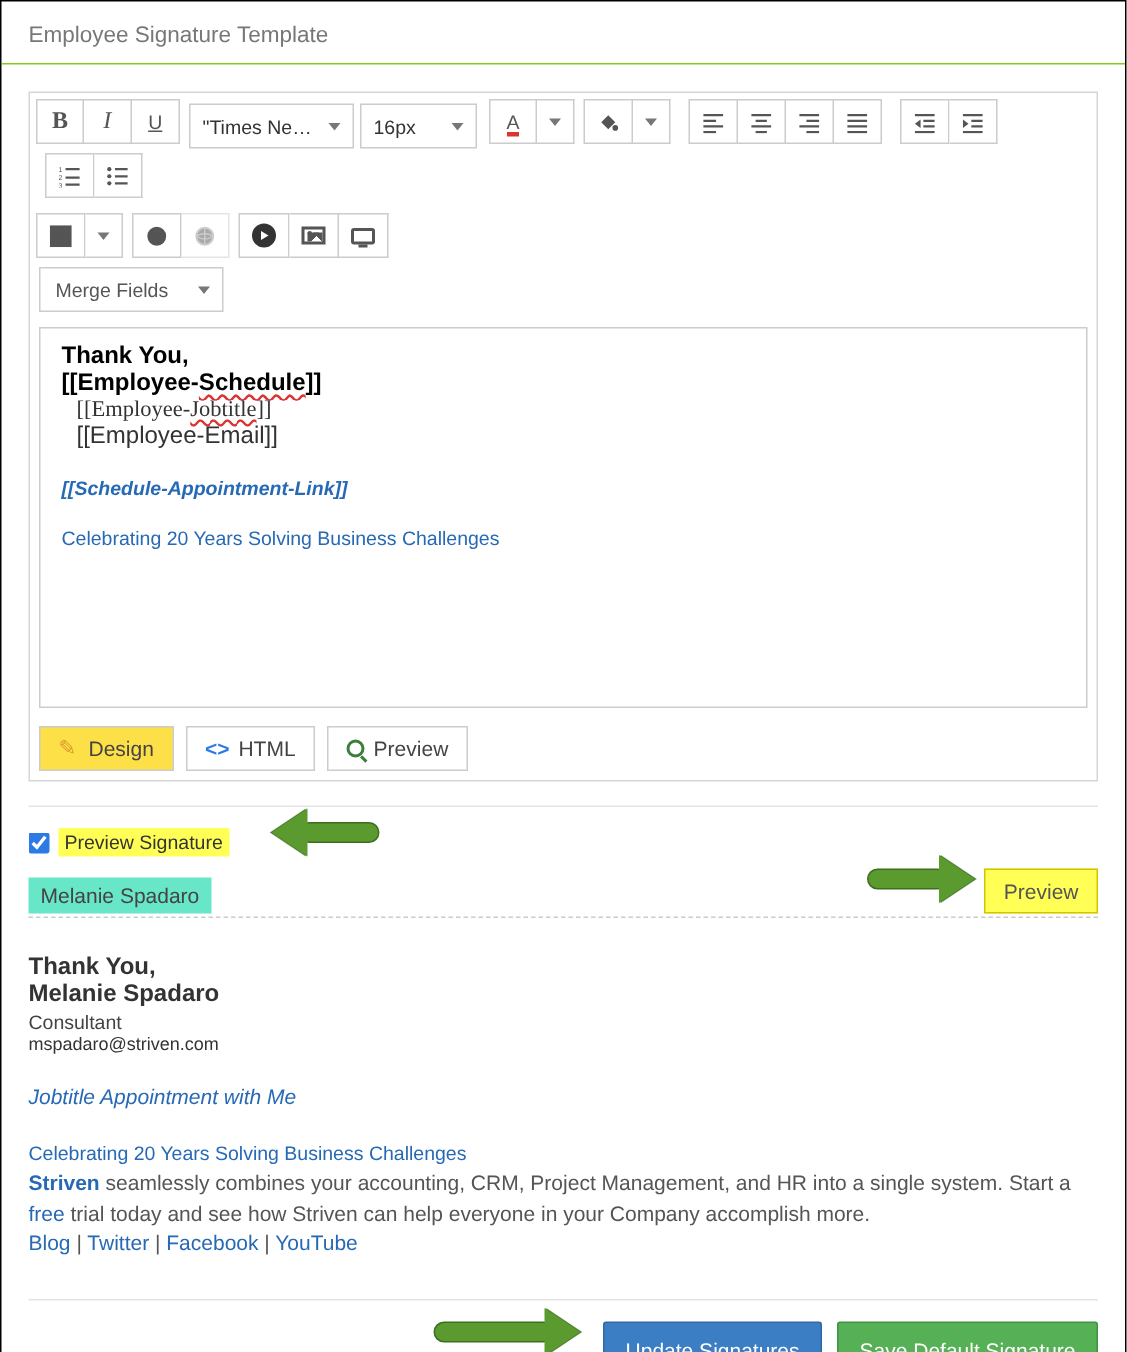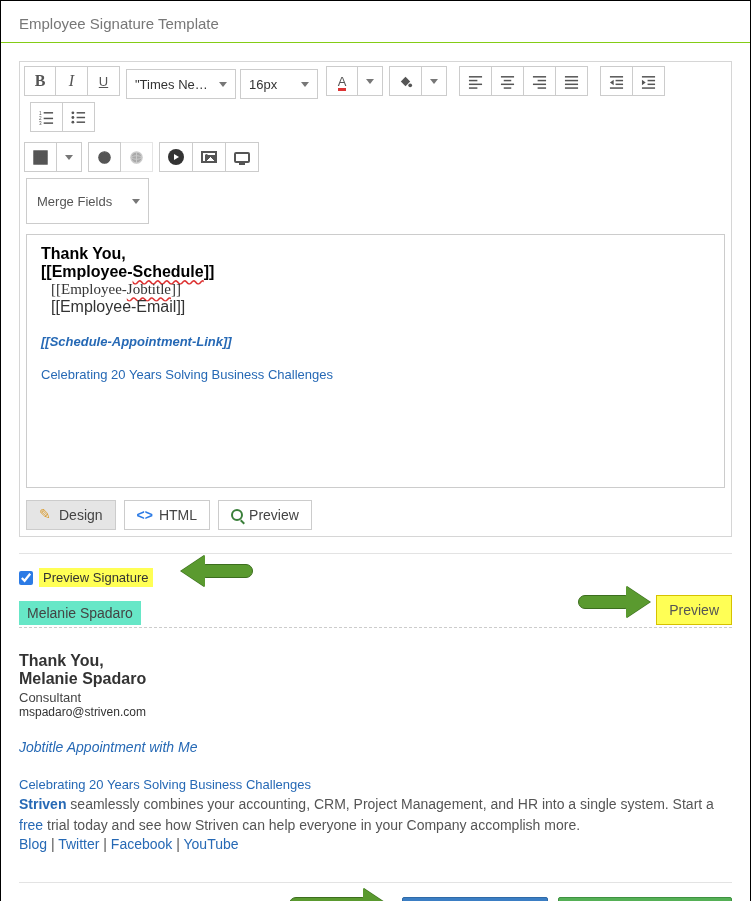--- a/index.html
+++ b/index.html
@@ -72,21 +72,21 @@
     background: linear-gradient(135deg,#555 50%, transparent 50%) 2px 0/8px 8px no-repeat,
                 linear-gradient(45deg, transparent 50%, #555 50%) 6px 0/8px 8px no-repeat;
   }
   .screen-icon {
     width: 16px; height: 11px; border: 2px solid #555; border-radius: 2px; position: relative;
   }
   .screen-icon::after { content:""; position:absolute; bottom:-4px; left:3px; width:6px; height:2px; background:#555; }
   .merge-row { padding: 0 0 10px 6px; }
   .merge-select {
     display: inline-flex; align-items: center; gap: 20px;
-    border: 1px solid #ccc; height: 46px; padding: 0 8px 0 10px;
+    border: 1px solid #ccc; height: 30px; padding: 0 8px 0 10px;
     font-size: 13px; color: #555; cursor: pointer;
   }
   .edit-area {
     position: relative;
     border: 1px solid #ccc;
     margin: 0 6px 6px;
     background: #fff;
   }
   .edit-scroll {
     height: 252px;
@@ -98,21 +98,21 @@
   .ed-jobtitle { font-family: "Times New Roman", serif; font-size: 15px; margin-left: 10px; }
   .ed-email { font-family: Arial, sans-serif; font-size: 16px; margin-left: 10px; }
   .ed-link { color: #2669b5; font-style: italic; font-size: 13px; margin-top: 18px; font-weight: bold; }
   .ed-tag { color: #2669b5; font-size: 13px; margin-top: 18px; }
   .mode-tabs { display: flex; gap: 8px; padding: 6px; }
   .mode-tab {
     display: flex; align-items: center; gap: 6px;
     border: 1px solid #ccc; background: #fff;
     padding: 6px 12px; font-size: 14px; color: #444; cursor: pointer;
   }
-  .mode-tab.active { background: #e5e5e5; }
+  .mode-tab.active { background: #fde047; }
   .pencil-icon {
     width: 14px; height: 14px; position: relative;
   }
   .pencil-icon::after {
     content: "✎"; color: #d99a2b; font-size: 14px; position: absolute; top:-2px; left:0;
   }
   .html-icon { color:#2c7be5; font-weight: bold; font-size: 14px; }
   .search-icon {
     width:12px;height:12px;border:2px solid #3a7f3a;border-radius:50%;position:relative;
   }

